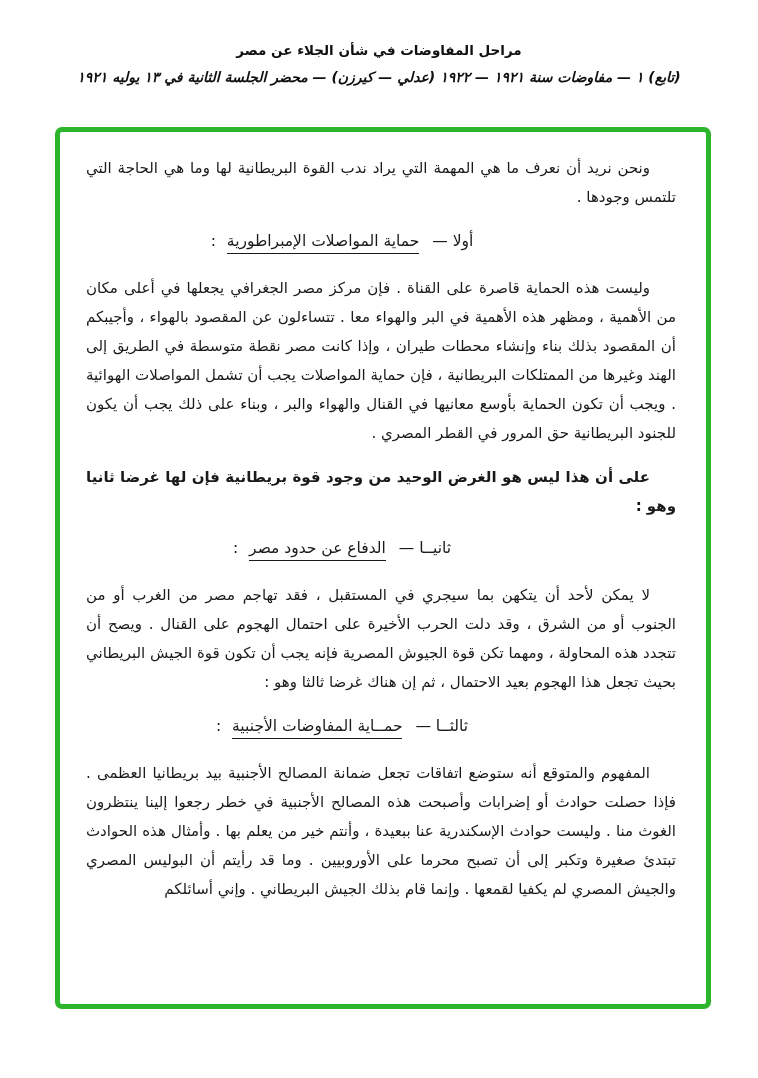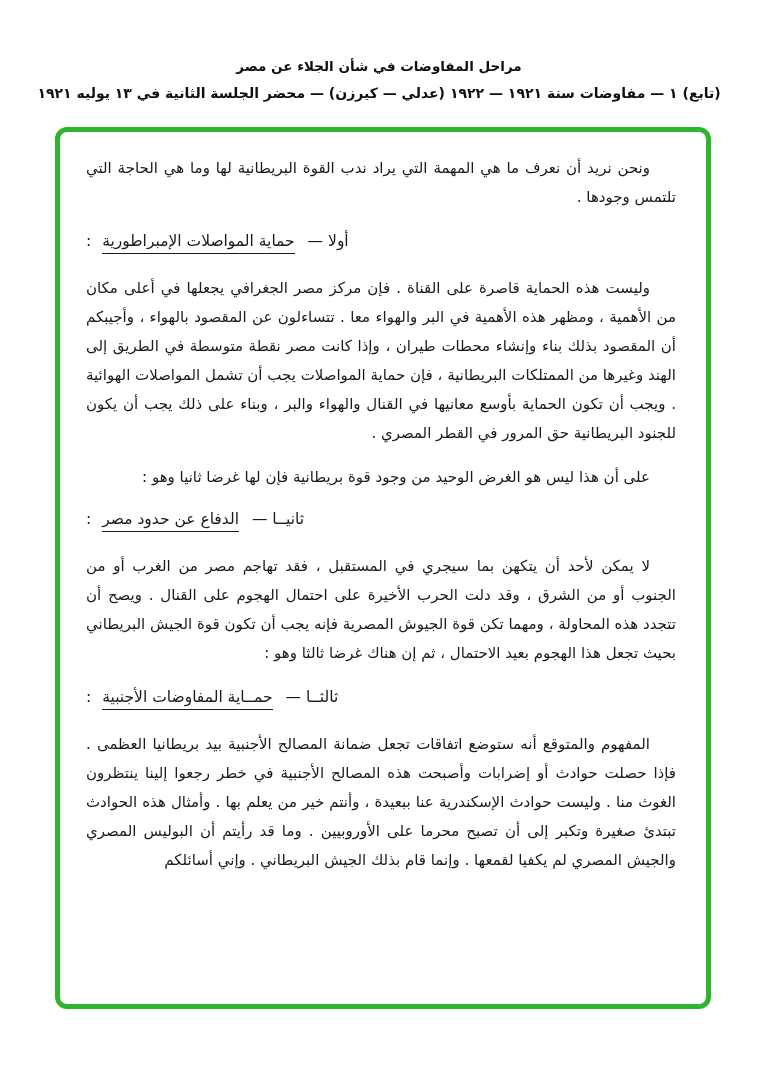--- a/index.html
+++ b/index.html
@@ -11,65 +11,66 @@
     overflow:hidden;
   }
   .page {
     position:relative;
     width:758px; height:1078px;
     background:#ffffff;
     color:#141414;
   }
   
   .doc-header {
-    padding-top:58px;
+    padding-top:42px;
     text-align:center;
     font-weight:bold;
     color:#101010;
   }
   .doc-header .line1 {
     font-size:13.5px;
     letter-spacing:0.2px;
     margin-bottom:11px;
   }
   .doc-header .line2 {
     font-size:14px;
     margin-bottom:24px;
     white-space:nowrap;
+    font-style:italic;
   }
   .doc-header .line3 {
     font-size:11px;
     color:#1c1c1c;
   }
   
   .frame {
     position:absolute;
     top:127px;
     right:47px;
     width:656px;
     height:882px;
     border:5px solid #2db52d;
-    border-radius:12px;
+    border-radius:7px;
     padding:22px 30px 10px 26px;
     background:#ffffff;
   }
   
   .body-text { 
     font-size:15px;
     line-height:29px;
     text-align:justify;
     color:#1a1a1a;
   }
   .para {
     text-indent:26px;
     margin-bottom:15px;
   }
-  .para.no-gap { margin-bottom:13px; }
+  .para.no-gap { margin-bottom:13px;font-weight:bold; }
   .heading {
-    text-align:left;
+    text-align:center;
     margin:8px 78px 18px 0;
     font-size:15.5px;
     white-space:nowrap;
   }
   .heading .title {
     border-bottom:1.6px solid #1a1a1a;
     padding-bottom:3px;
     margin:0 6px;
   }
   .heading .num { margin-left:2px; }

